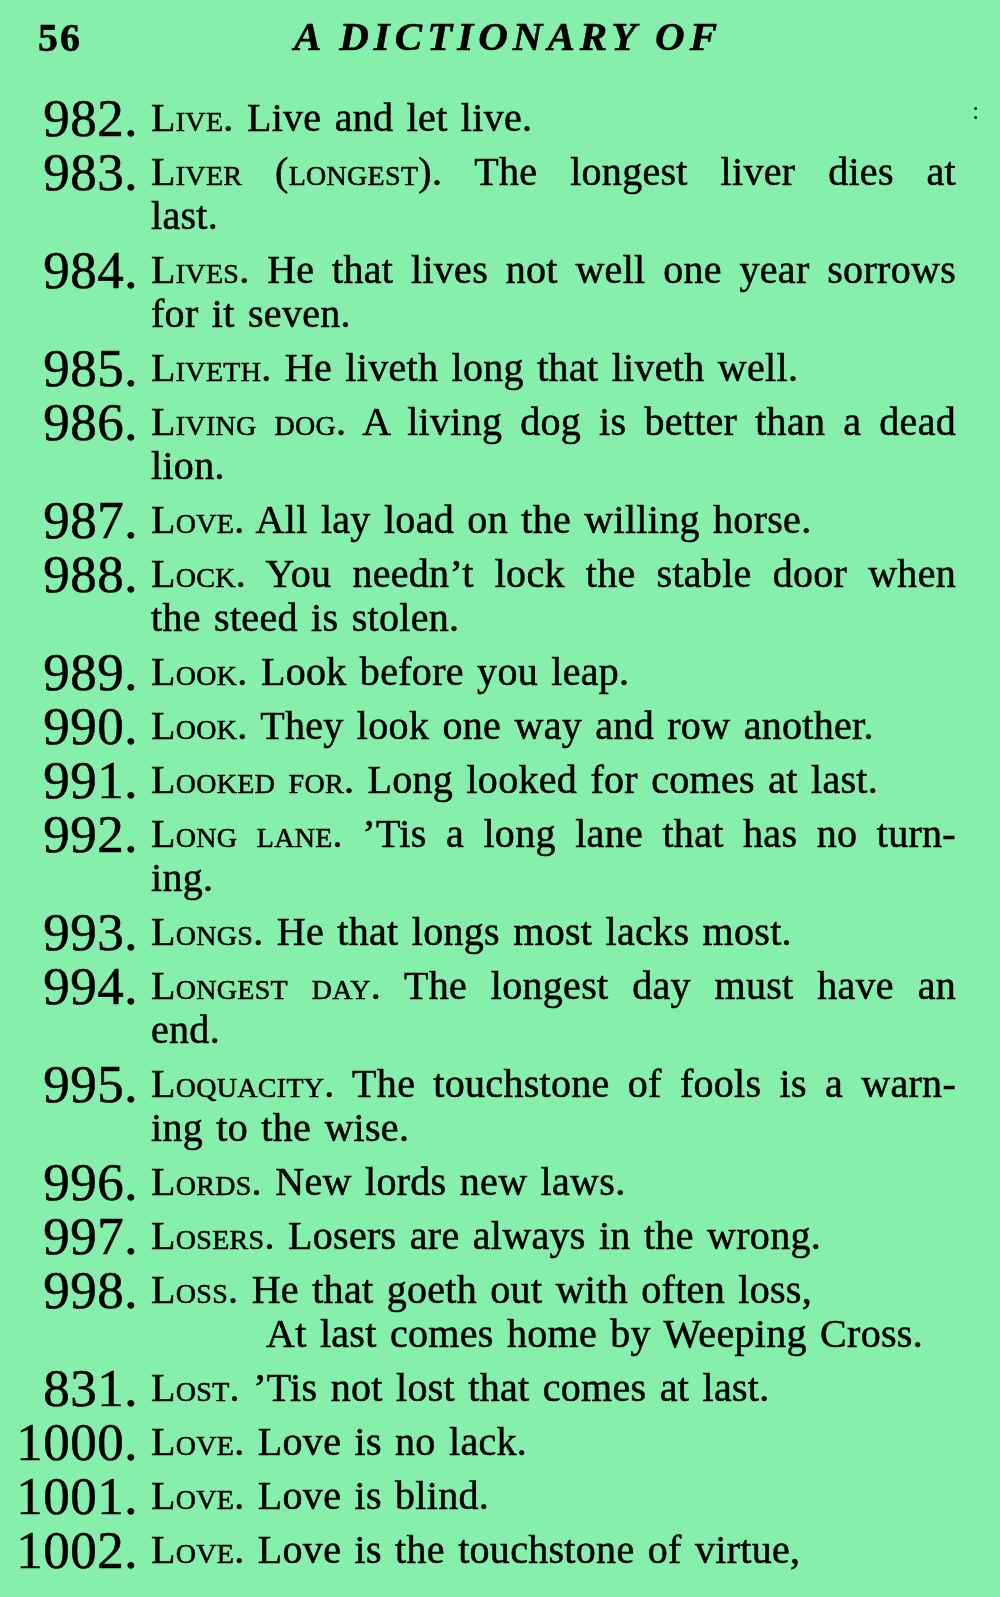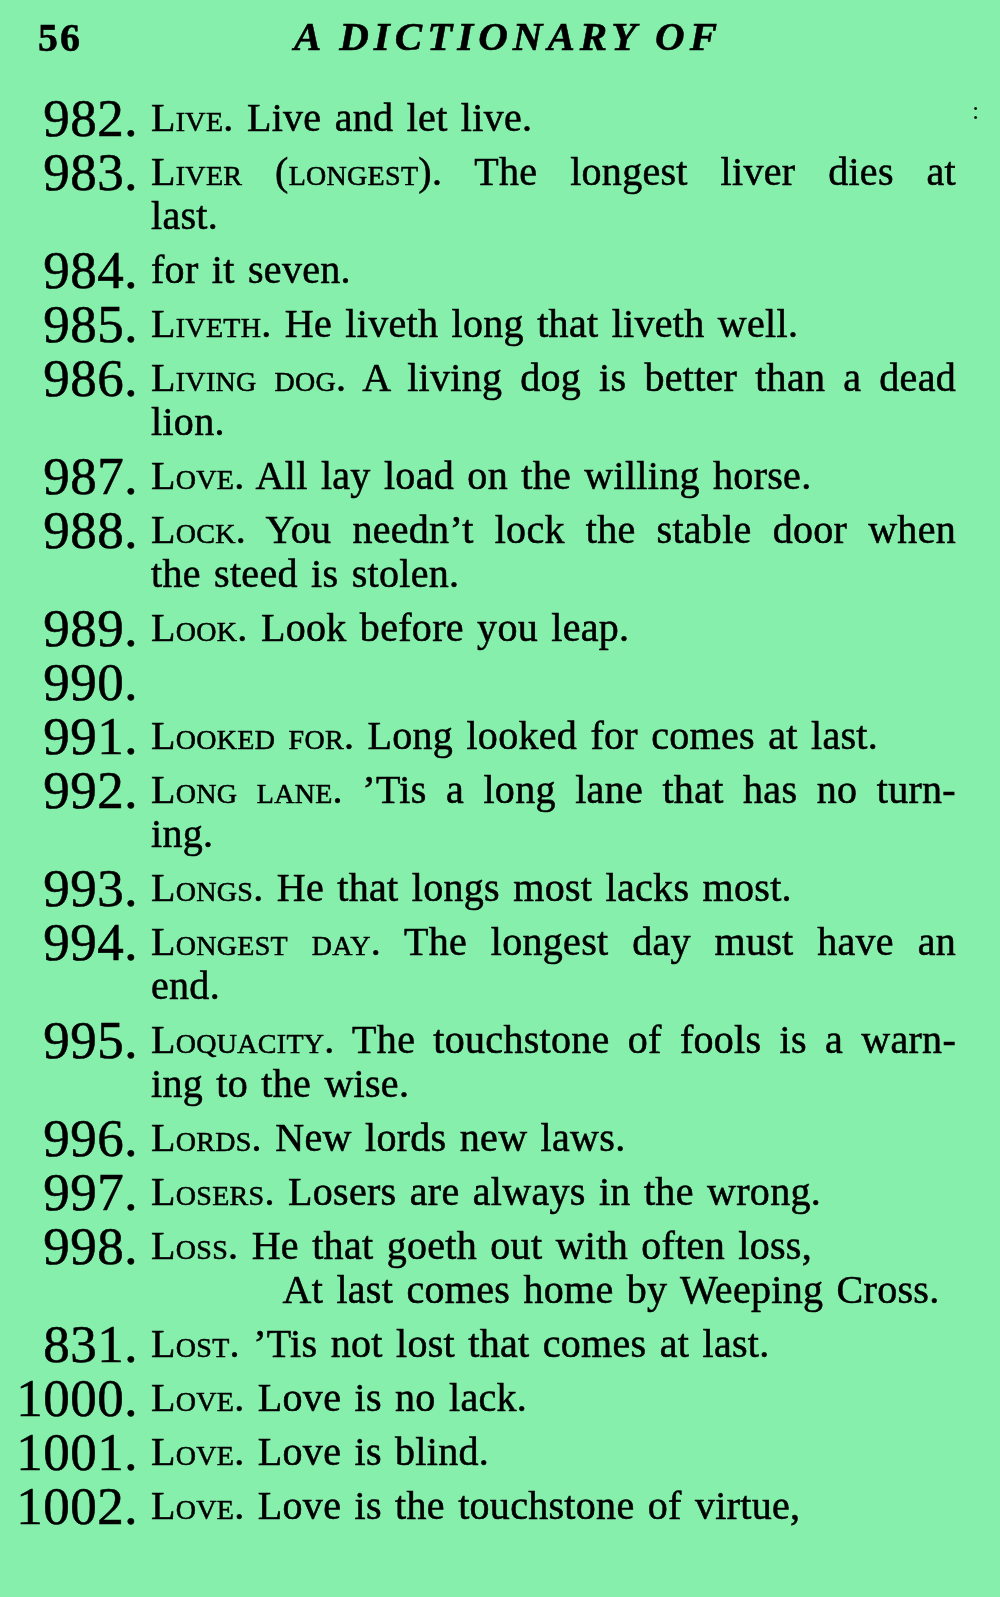--- a/index.html
+++ b/index.html
@@ -57,21 +57,21 @@
     width: 805px;
     margin-left: 13px;
     font-size: 40px;
     line-height: 44px;
     letter-spacing: 0.3px;
     word-spacing: 3px;
   }
   .line { white-space: normal; }
   .line.just { text-align: justify; text-align-last: justify; }
   .kw { font-variant: small-caps; margin-top: 20px; }
-  .l2.verse { padding-left: 115px; text-align: center; }
+  .l2.verse { padding-left: 115px; }
 </style>
 </head>
 <body>
 
 <div class="page">
 
   <div class="header">
     <div class="pagenum">56</div>
     <div class="running-title">A DICTIONARY OF</div>
   </div>
@@ -91,20 +91,21 @@
       <div class="num">983.</div>
       <div class="body">
         <div class="line l1 just"><span class="kw">Liver (longest).</span> <span>The longest liver dies at</span></div>
         <div class="line l2">last.</div>
       </div>
     </div>
 
     <div class="entry">
       <div class="num">984.</div>
       <div class="body">
+        <div class="line l1 just"><span class="kw">Lives.</span> <span>He that lives not well one year sorrows</span></div>
         <div class="line l2">for it seven.</div>
       </div>
     </div>
 
     <div class="entry">
       <div class="num">985.</div>
       <div class="body">
         <div class="line l1"><span class="kw">Liveth.</span> <span>He liveth long that liveth well.</span></div>
       </div>
     </div>
@@ -134,20 +135,23 @@
 
     <div class="entry">
       <div class="num">989.</div>
       <div class="body">
         <div class="line l1"><span class="kw">Look.</span> <span>Look before you leap.</span></div>
       </div>
     </div>
 
     <div class="entry">
       <div class="num">990.</div>
+      <div class="body">
+        <div class="line l1"><span class="kw">Look.</span> <span>They look one way and row another.</span></div>
+      </div>
     </div>
 
     <div class="entry">
       <div class="num">991.</div>
       <div class="body">
         <div class="line l1"><span class="kw">Looked for.</span> <span>Long looked for comes at last.</span></div>
       </div>
     </div>
 
     <div class="entry">

